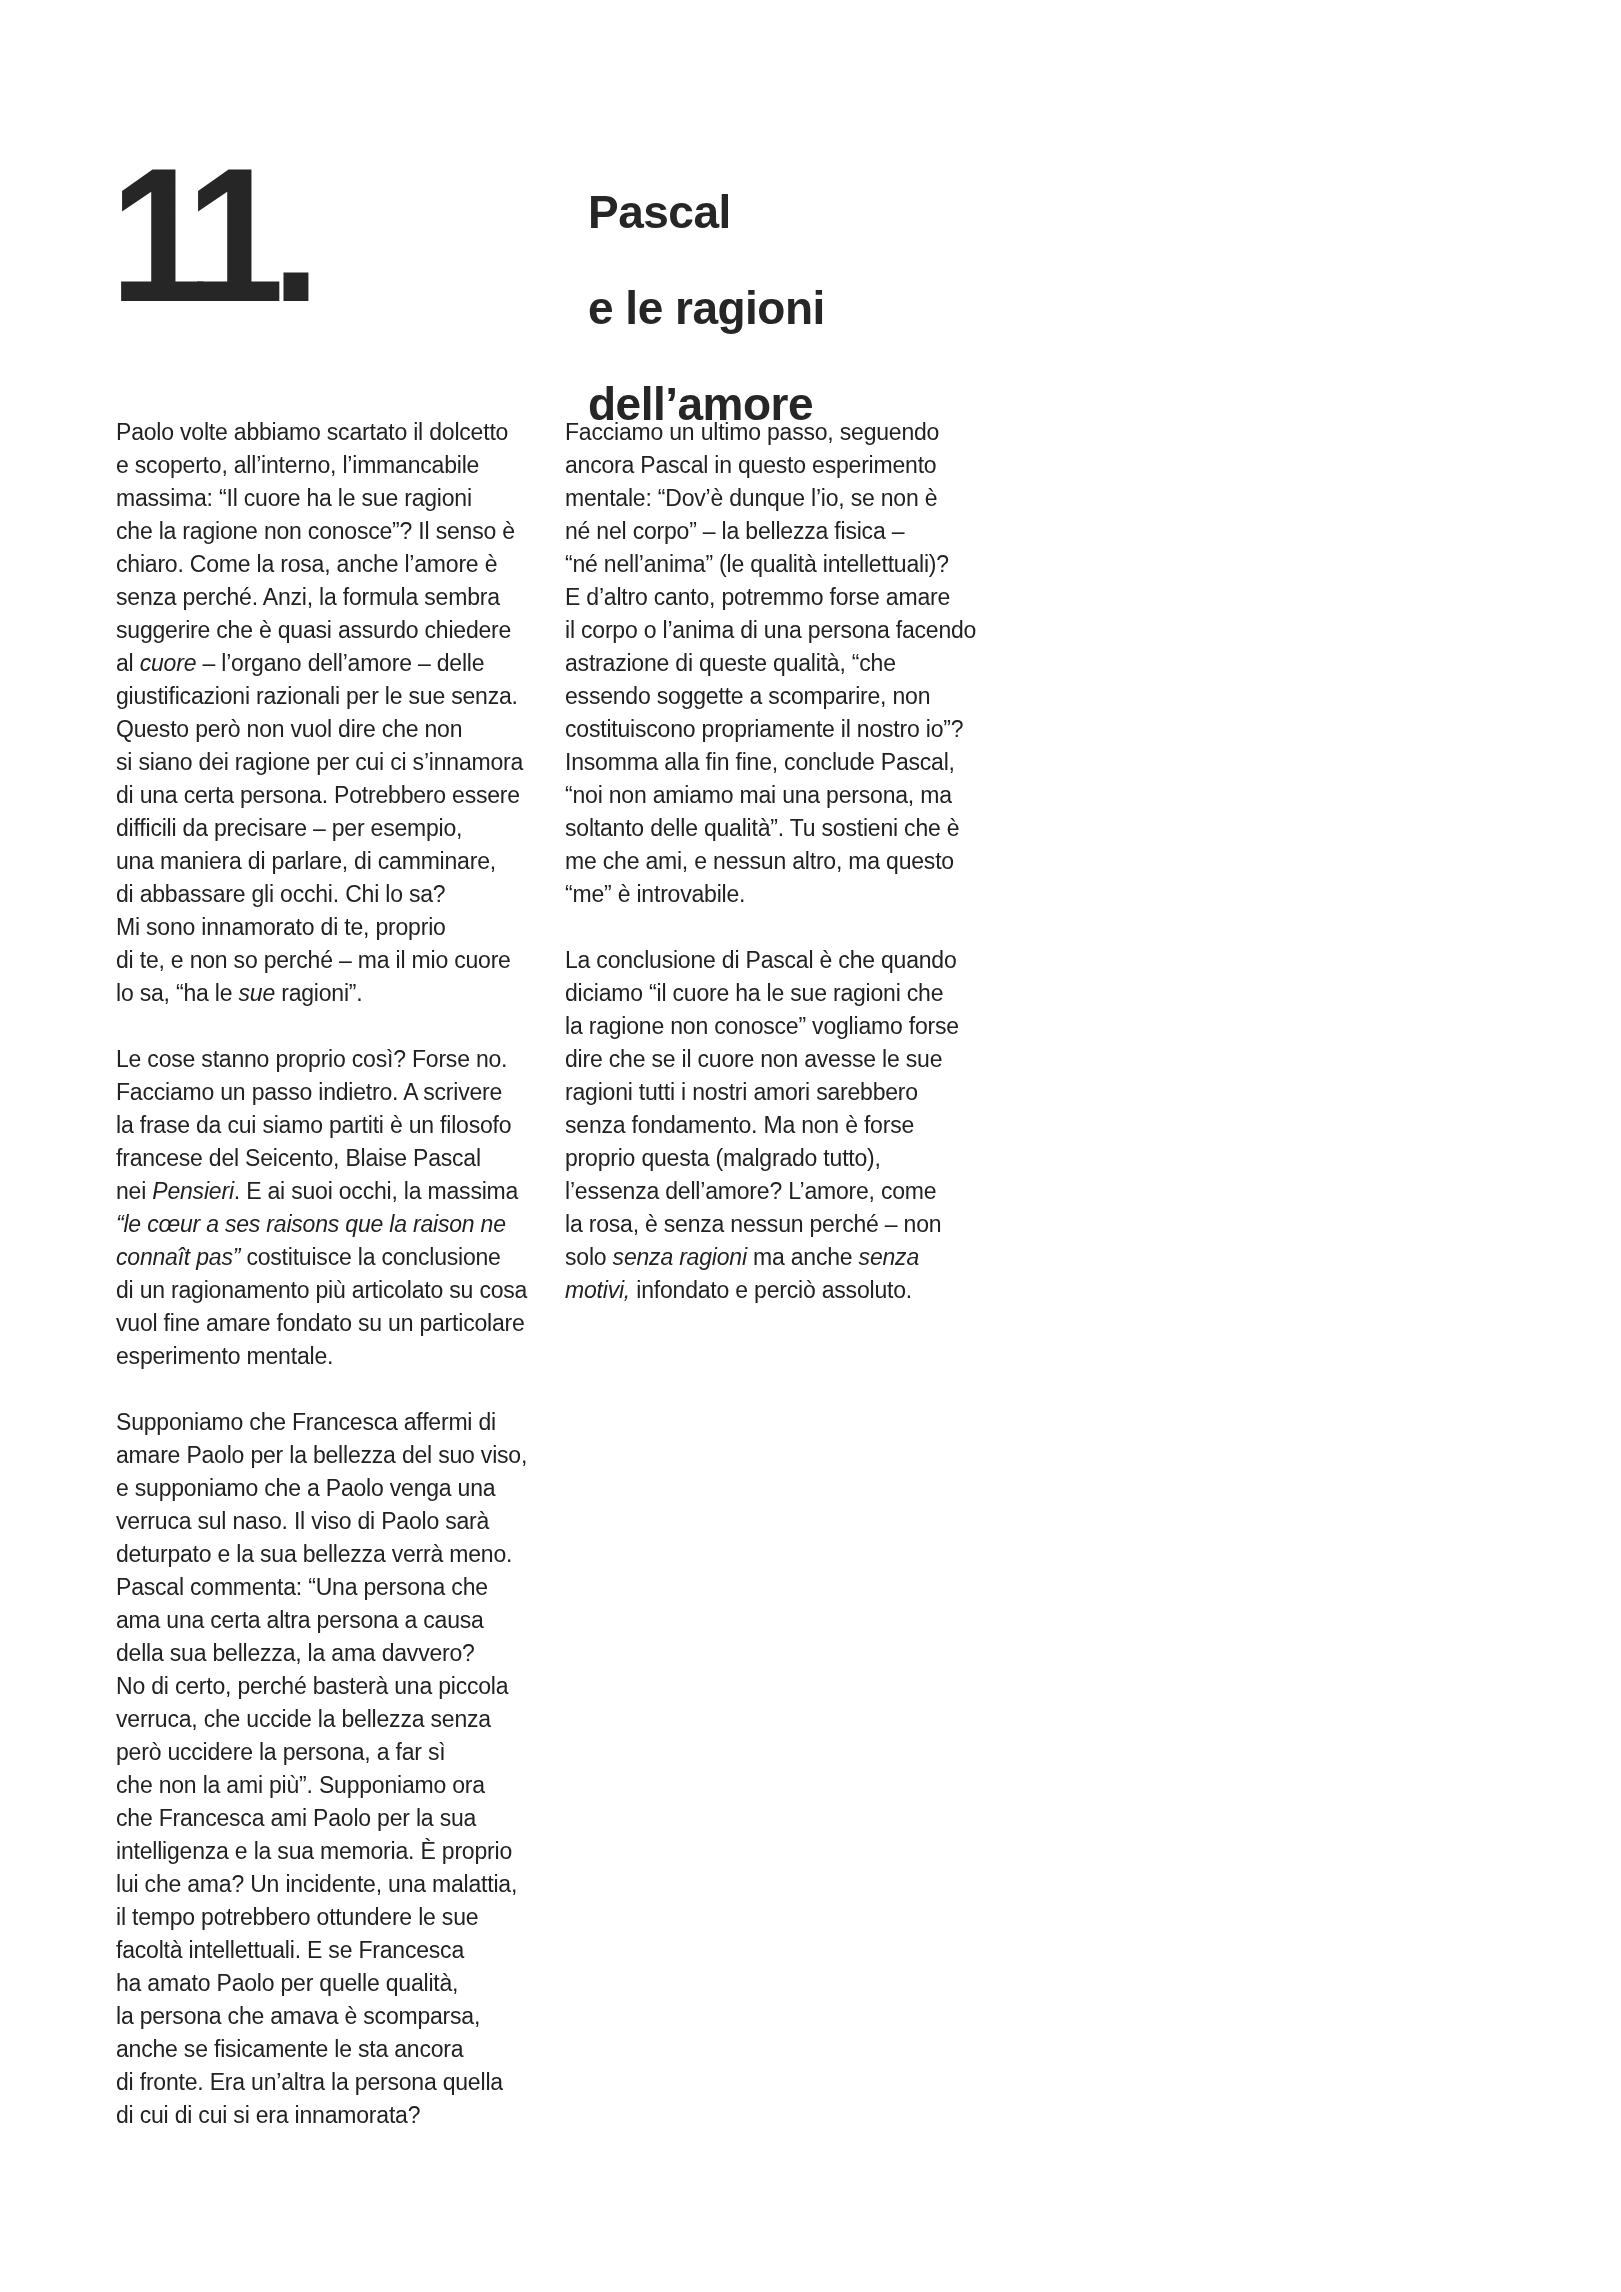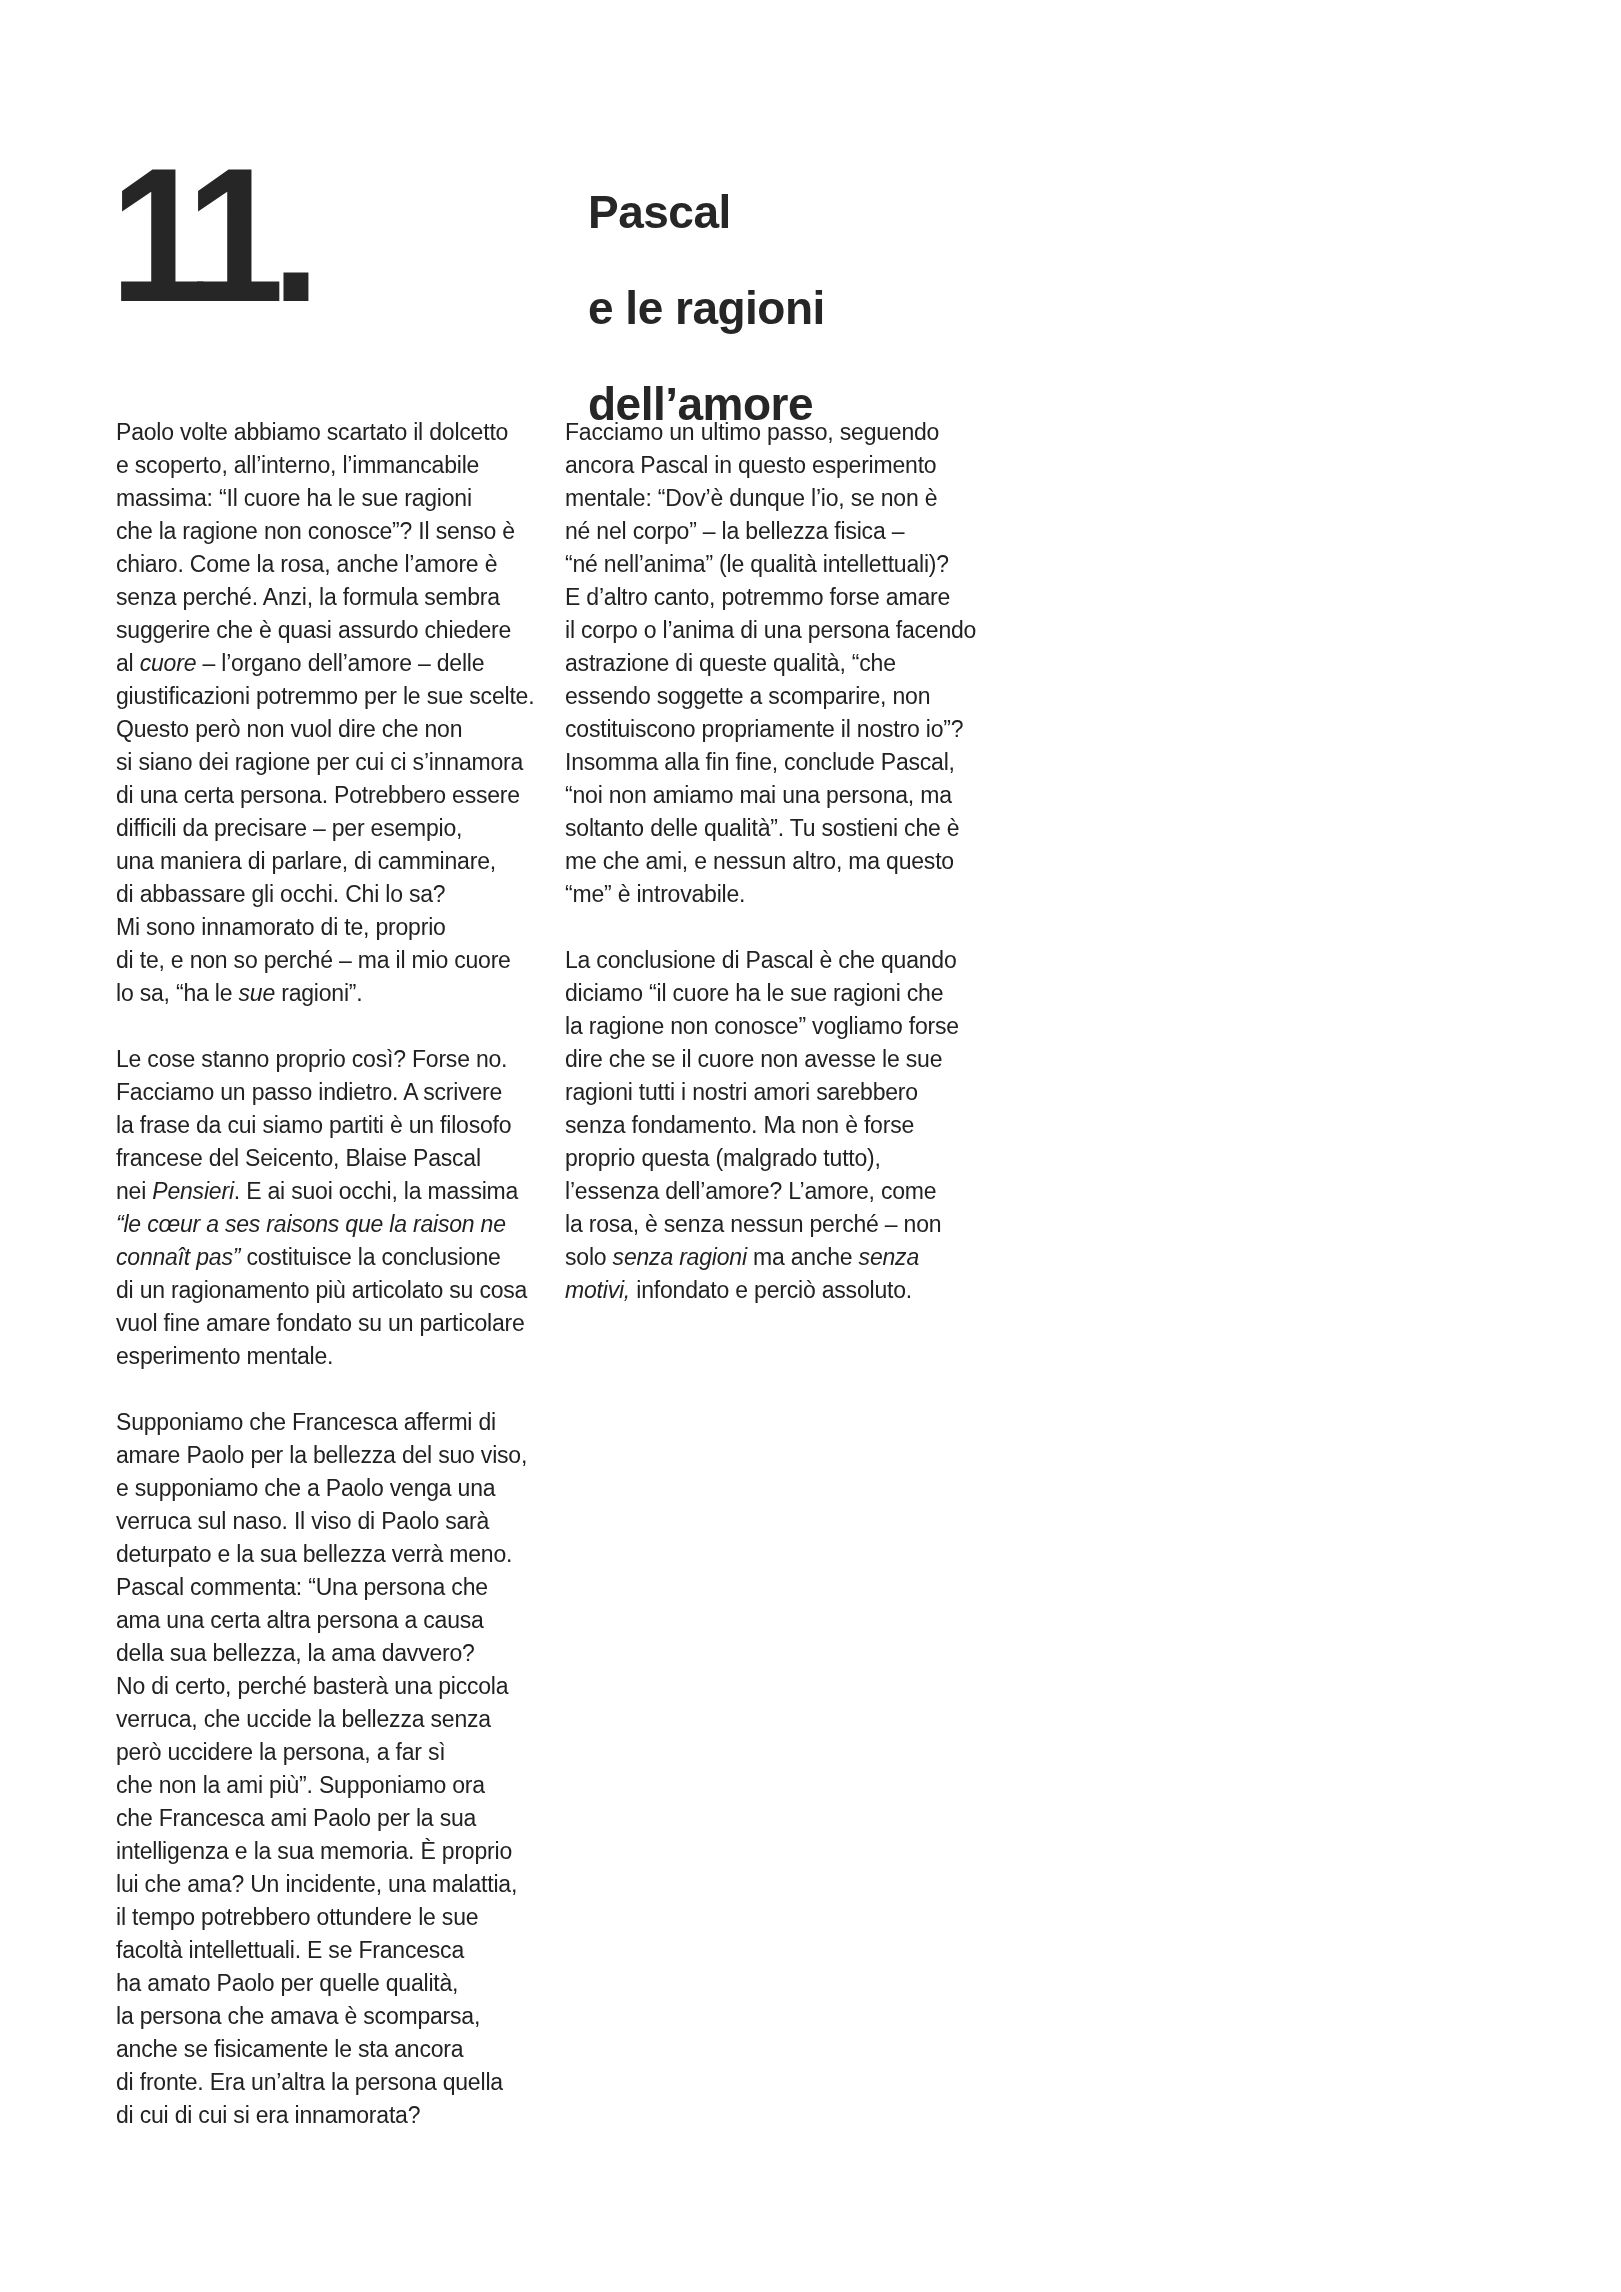--- a/index.html
+++ b/index.html
@@ -41,21 +41,21 @@
 <div class="column col-left">
     <div class="paragraph">
       <div class="line"><span>Paolo volte abbiamo scartato il dolcetto</span></div>
       <div class="line"><span>e scoperto, all’interno, l’immancabile</span></div>
       <div class="line"><span>massima: “Il cuore ha le sue ragioni</span></div>
       <div class="line"><span>che la ragione non conosce”? Il senso è</span></div>
       <div class="line"><span>chiaro. Come la rosa, anche l’amore è</span></div>
       <div class="line"><span>senza perché. Anzi, la formula sembra</span></div>
       <div class="line"><span>suggerire che è quasi assurdo chiedere</span></div>
       <div class="line"><span>al </span><i>cuore</i><span> – l’organo dell’amore – delle</span></div>
-      <div class="line"><span>giustificazioni potremmo per le sue scelte.</span></div>
+      <div class="line"><span>giustificazioni razionali per le sue senza.</span></div>
       <div class="line"><span>Questo però non vuol dire che non</span></div>
       <div class="line"><span>si siano dei ragione per cui ci s’innamora</span></div>
       <div class="line"><span>di una certa persona. Potrebbero essere</span></div>
       <div class="line"><span>difficili da precisare – per esempio,</span></div>
       <div class="line"><span>una maniera di parlare, di camminare,</span></div>
       <div class="line"><span>di abbassare gli occhi. Chi lo sa?</span></div>
       <div class="line"><span>Mi sono innamorato di te, proprio</span></div>
       <div class="line"><span>di te, e non so perché – ma il mio cuore</span></div>
       <div class="line"><span>lo sa, “ha le </span><i>sue</i><span> ragioni”.</span></div>
     </div>

